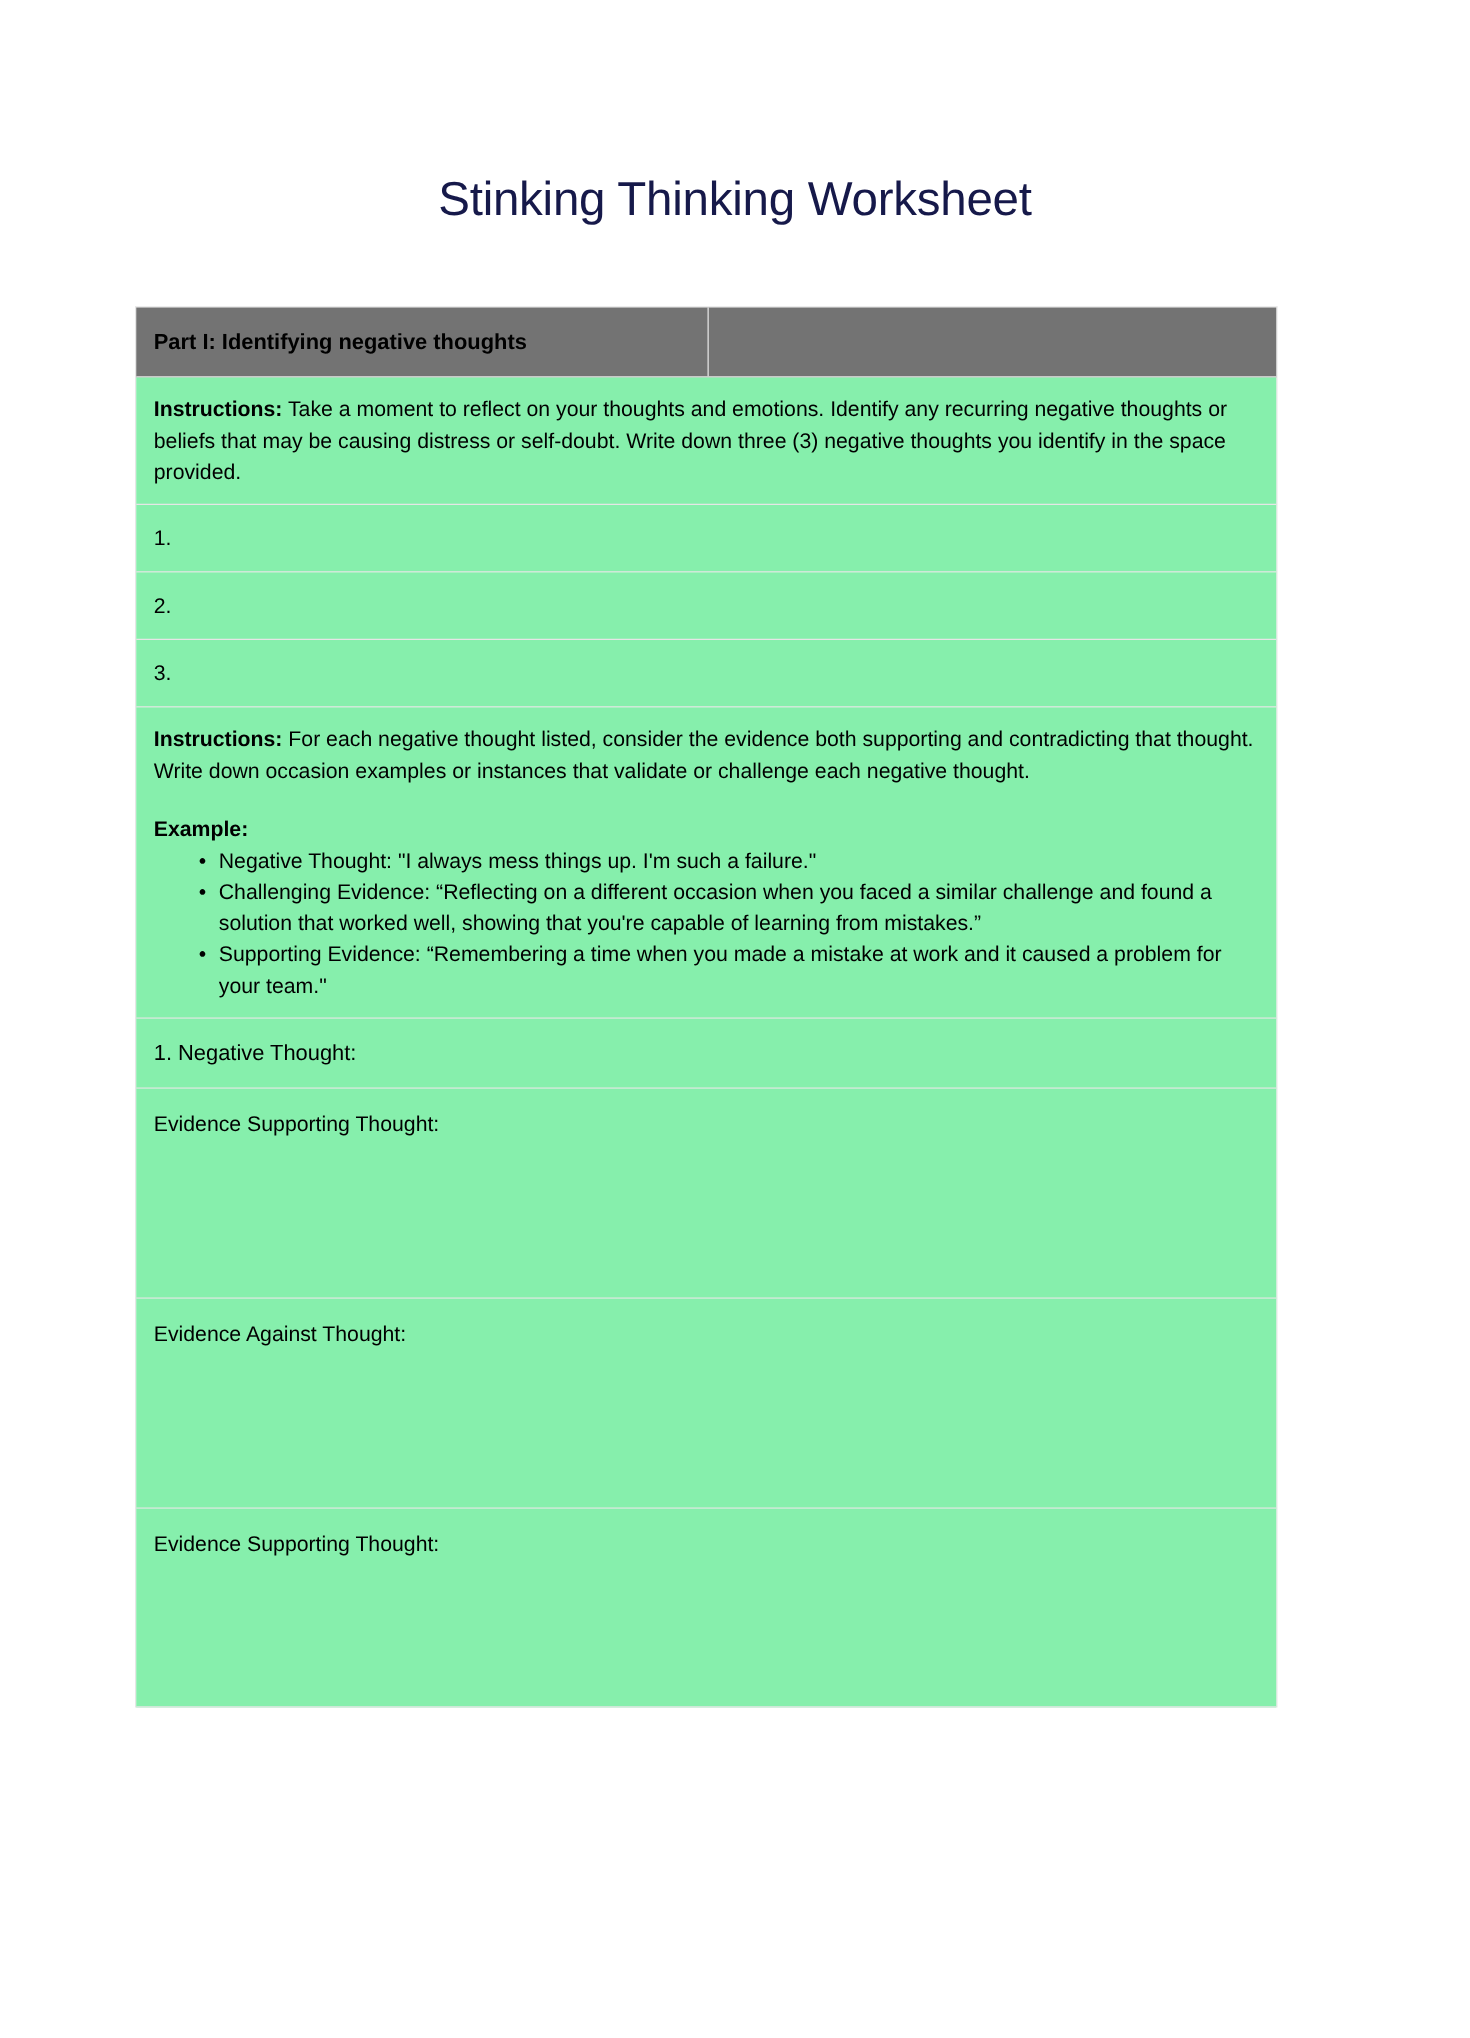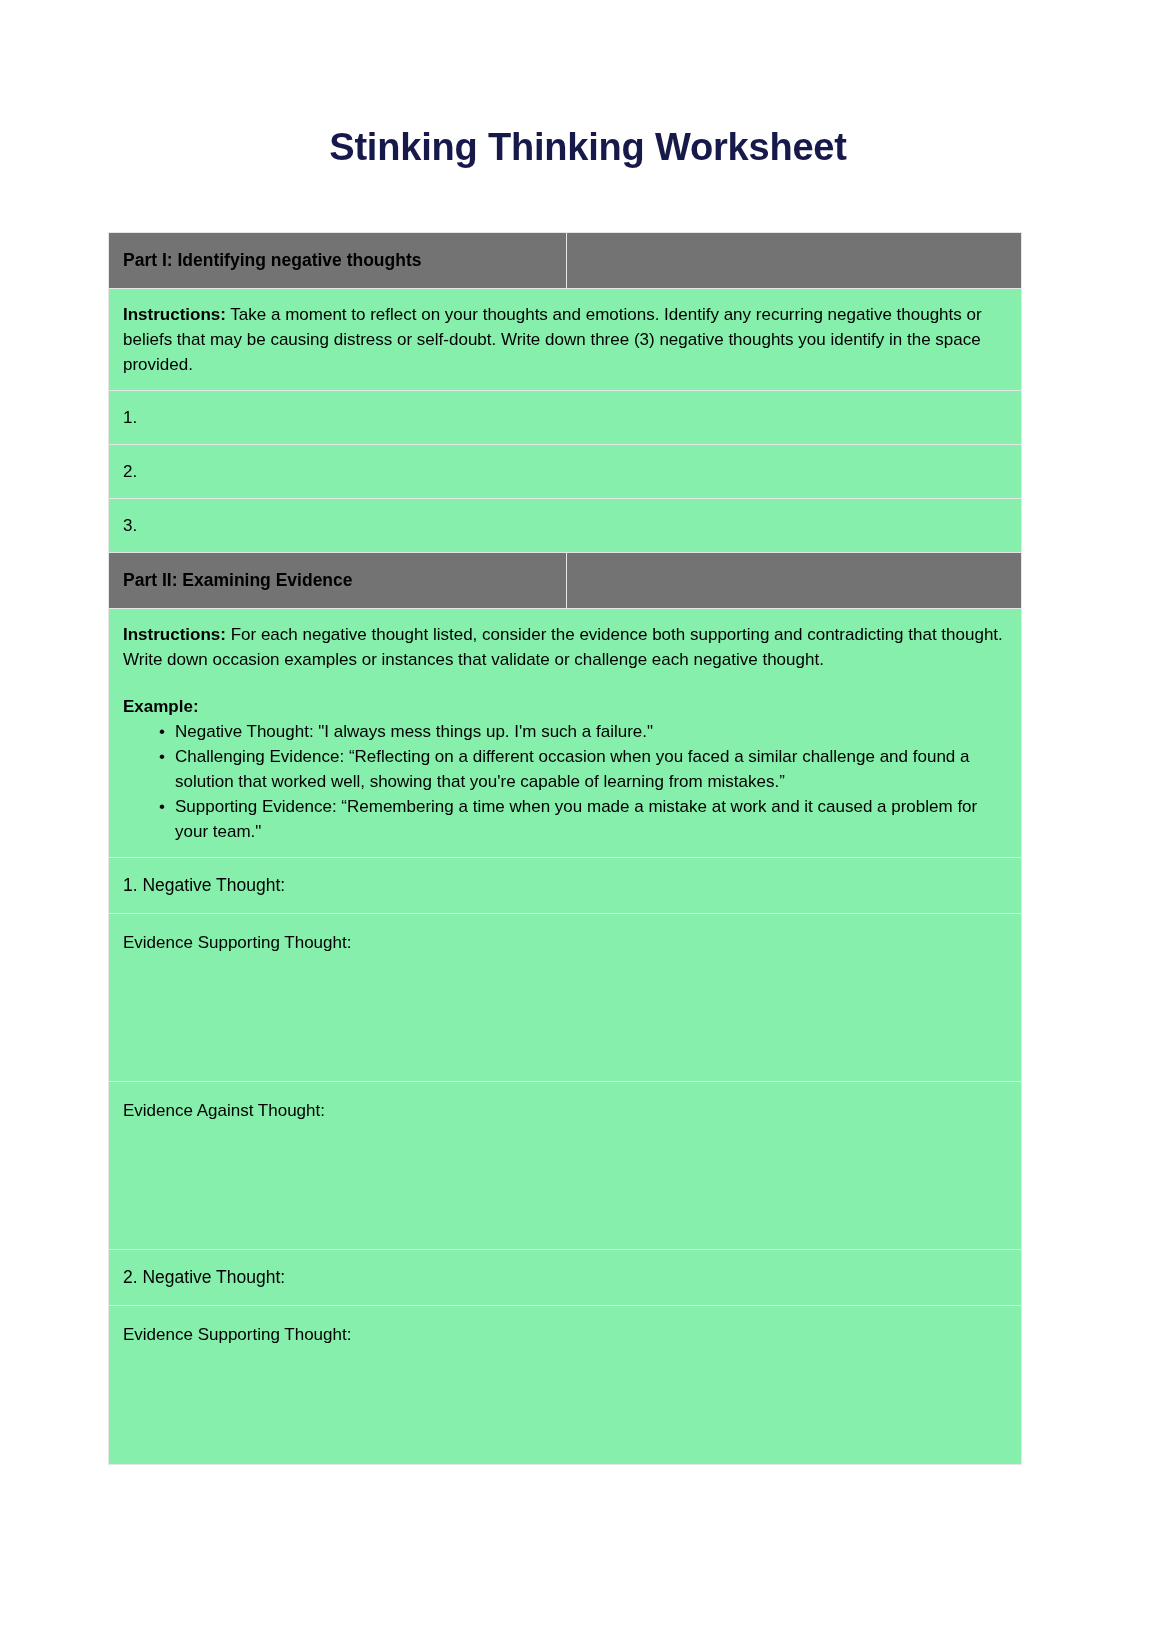--- a/index.html
+++ b/index.html
@@ -18,24 +18,24 @@
   .page {
     position: relative;
     width: 1176px;
     height: 1630px;
     background: #ffffff;
     box-sizing: border-box;
   }
   .title {
     text-align: center;
     font-size: 38px;
-    font-weight: bold;
+    font-weight: normal;
     color: #16194a;
     letter-spacing: -0.2px;
-    margin: 0;
+    margin: 13px;
     padding-top: 128px;
     padding-bottom: 0;
     line-height: 1.05;
   }
   .sheet {
     position: absolute;
     left: 108px;
     top: 232px;
     width: 914px;
     border: 1px solid #e6e6e6;
@@ -149,24 +149,20 @@
     <div class="row numbered">
       <div class="cell full">1.</div>
     </div>
     <div class="row numbered">
       <div class="cell full">2.</div>
     </div>
     <div class="row numbered">
       <div class="cell full">3.</div>
     </div>
 
-    <div class="row section-head">
-      <div class="cell half-left">Part II: Examining Evidence</div>
-      <div class="cell half-right"></div>
-    </div>
 
     <div class="row">
       <div class="cell full">
         <p class="para"><span class="strong">Instructions:</span><span> For each negative thought listed, consider the evidence both supporting and contradicting that thought. Write down occasion examples or instances that validate or challenge each negative thought.</span></p>
         <p class="example-head">Example:</p>
         <ul class="example-list">
           <li>Negative Thought: "I always mess things up. I'm such a failure."</li>
           <li>Challenging Evidence: “Reflecting on a different occasion when you faced a similar challenge and found a solution that worked well, showing that you're capable of learning from mistakes.”</li>
           <li>Supporting Evidence: “Remembering a time when you made a mistake at work and it caused a problem for your team."</li>
         </ul>
@@ -180,23 +176,20 @@
       <div class="evidence-cell full h-support-1">
         <span>Evidence Supporting Thought:</span>
       </div>
     </div>
     <div class="row">
       <div class="evidence-cell full h-against-1">
         <span>Evidence Against Thought:</span>
       </div>
     </div>
 
-    <div class="row label-row">
-      <div class="cell full">2. Negative Thought:</div>
-    </div>
     <div class="row">
       <div class="evidence-cell full h-support-2">
         <span>Evidence Supporting Thought:</span>
       </div>
     </div>
 
   </div>
 </div>
 
 </body></html>

